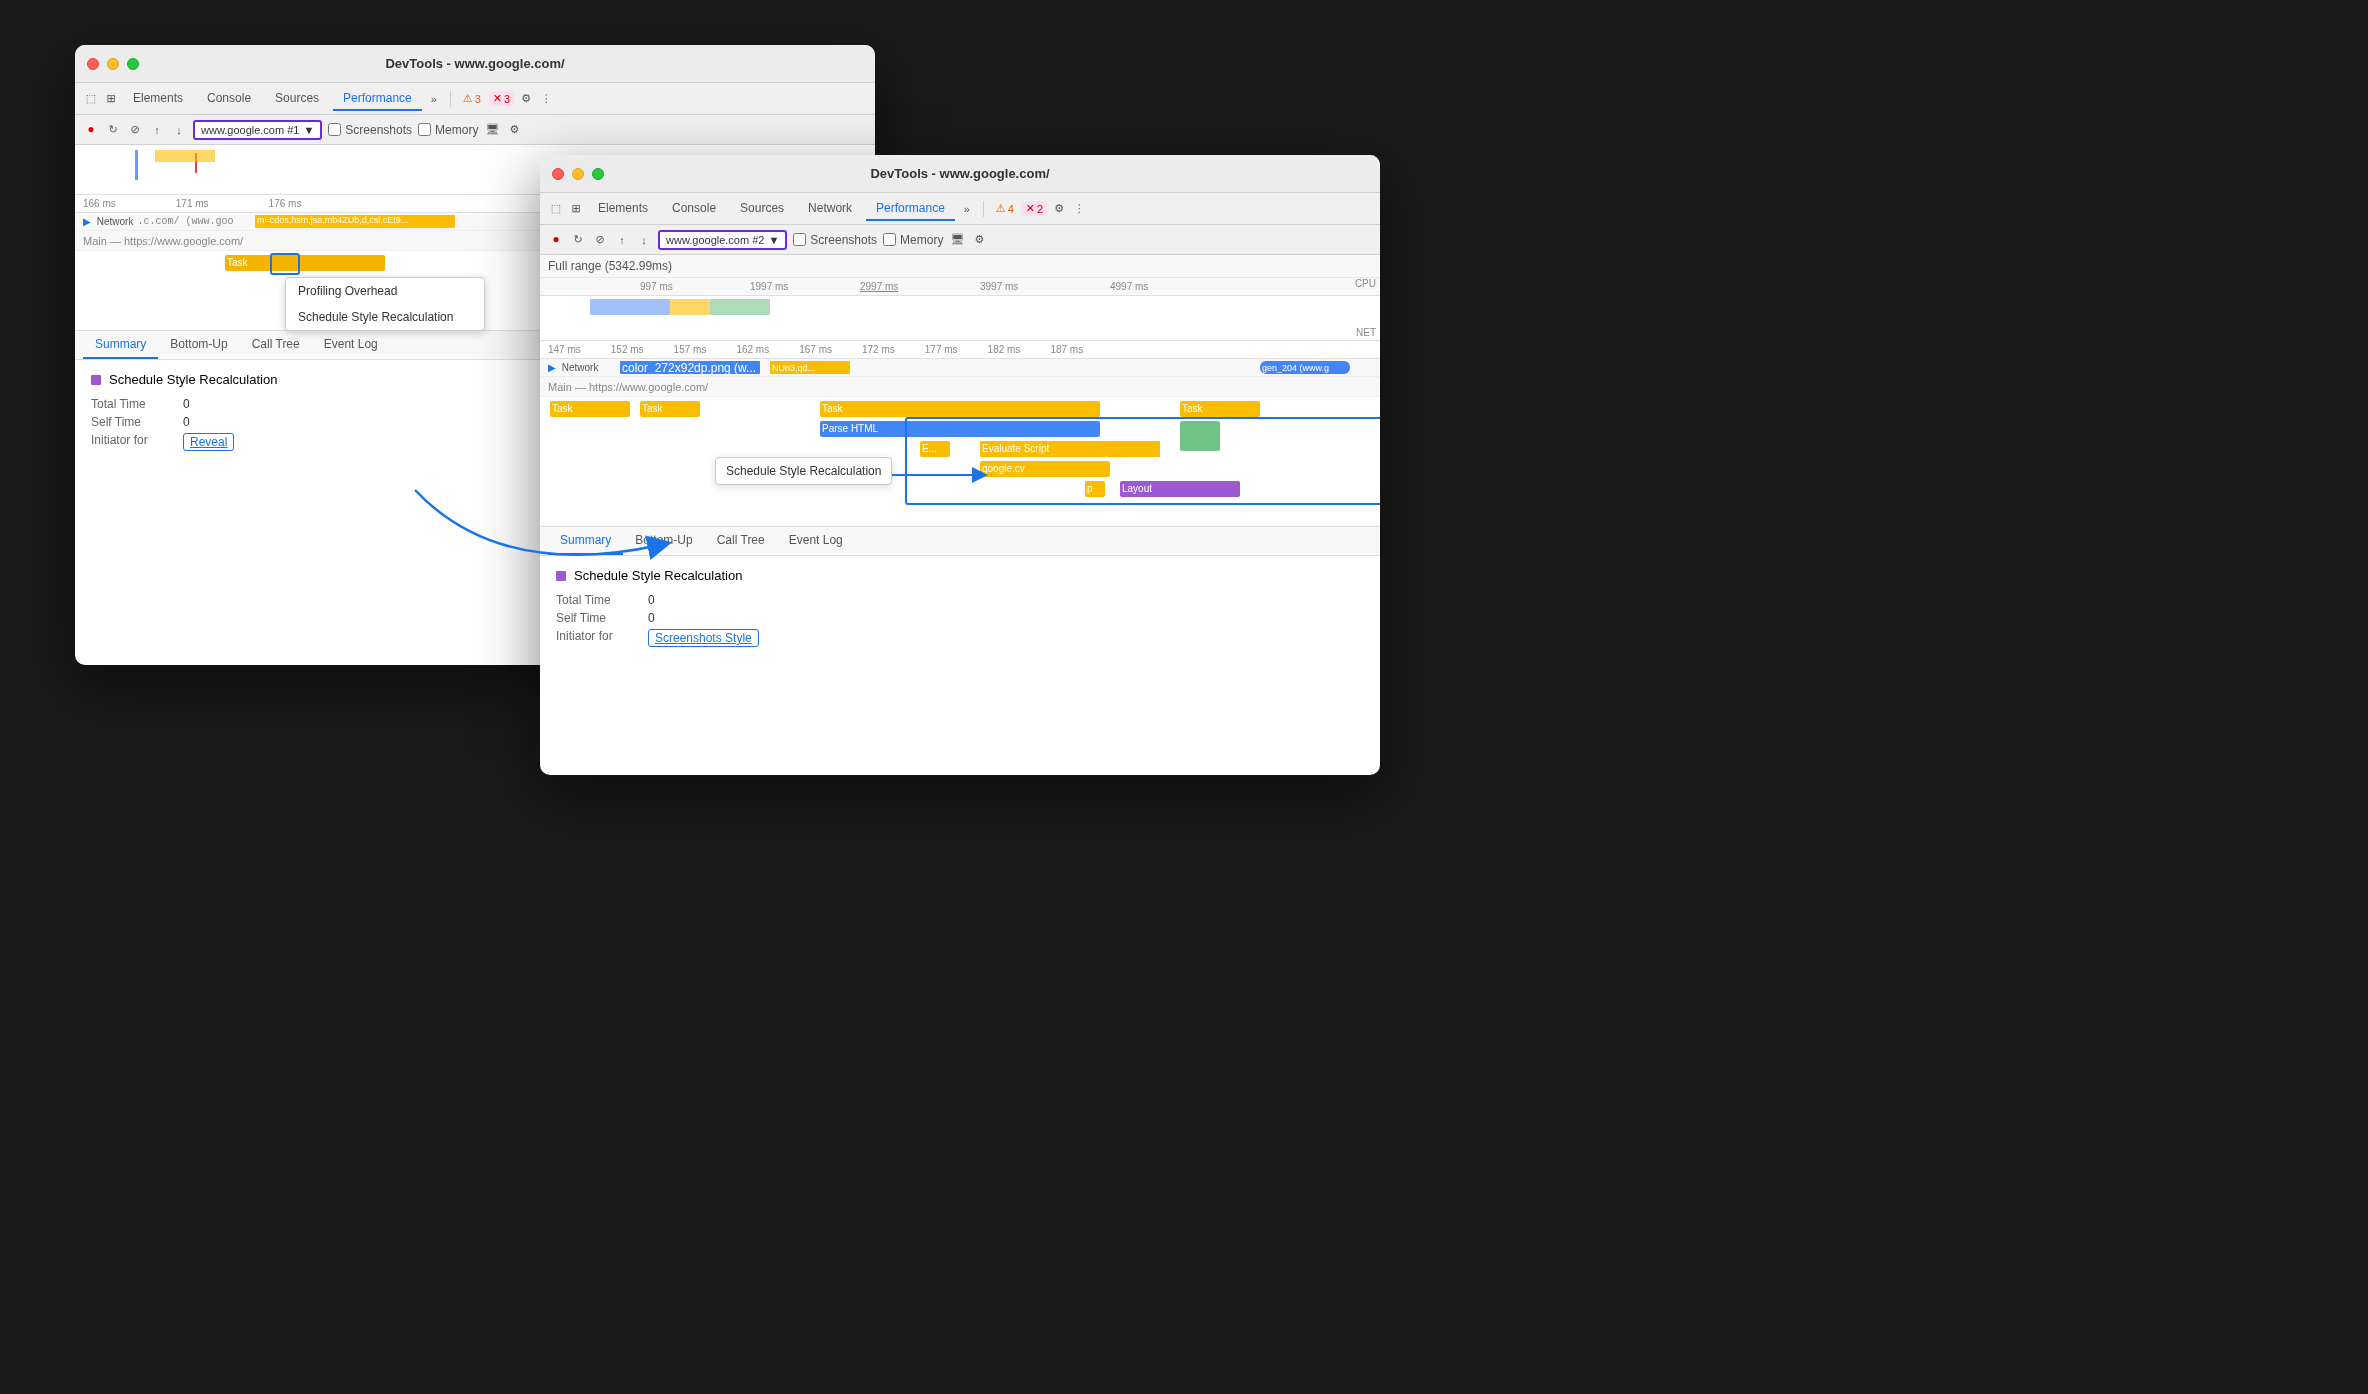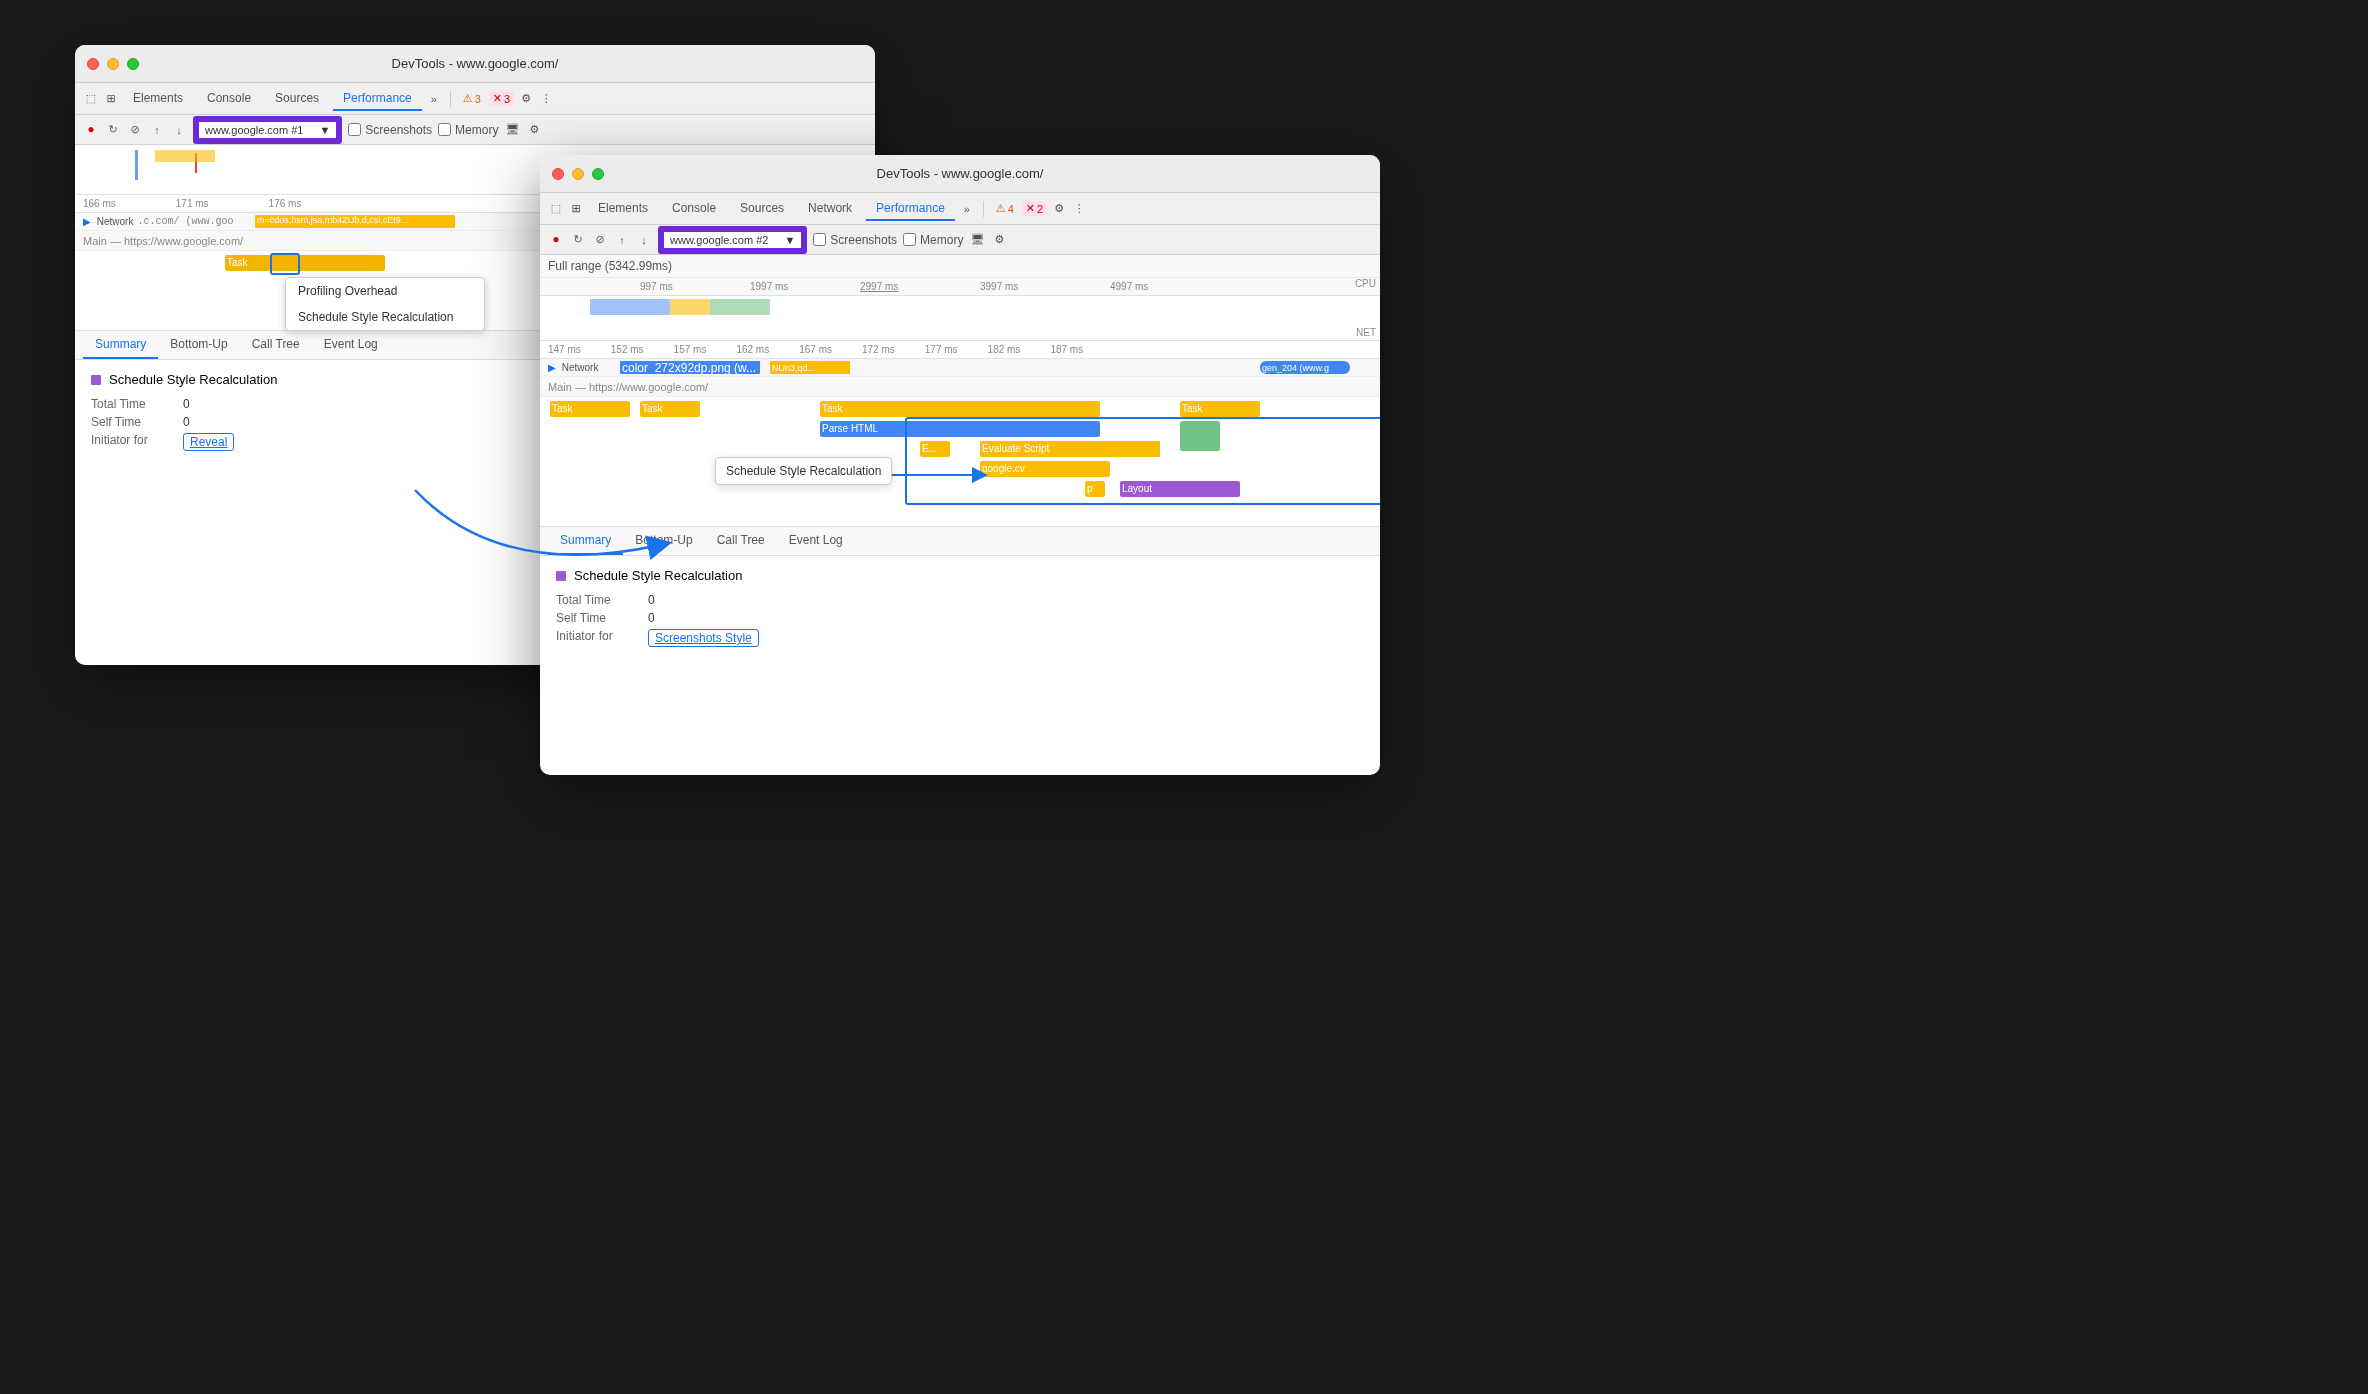--- a/index.html
+++ b/index.html
@@ -62,21 +62,21 @@
 
     .tl-red { background: #ff5f56; border: 1px solid #e0443e; }
     .tl-yellow { background: #ffbd2e; border: 1px solid #dea123; }
     .tl-green { background: #27c93f; border: 1px solid #1aab29; }
 
     .title-bar-title {
       position: absolute;
       left: 50%;
       transform: translateX(-50%);
       font-size: 13px;
-      font-weight: 400;
+      font-weight: 700;
       color: #333;
     }
 
     
     .devtools-toolbar {
       background: #f0f0f0;
       border-bottom: 1px solid #d0d0d0;
       display: flex;
       align-items: center;
       height: 32px;
@@ -134,28 +134,28 @@
       display: flex;
       align-items: center;
       height: 30px;
       padding: 0 8px;
       gap: 6px;
       font-size: 12px;
     }
 
     .url-selector {
       background: white;
-      border: 6px solid #6d28d9;
+      border: 2px solid #6d28d9;
       border-radius: 3px;
       padding: 2px 6px;
       font-size: 11px;
       color: #333;
       display: flex;
       align-items: center;
-      gap: 16px;
+      gap: 4px;
       cursor: pointer;
     }
 
     .checkbox-label {
       display: flex;
       align-items: center;
       gap: 4px;
       font-size: 12px;
       color: #555;
       cursor: pointer;

